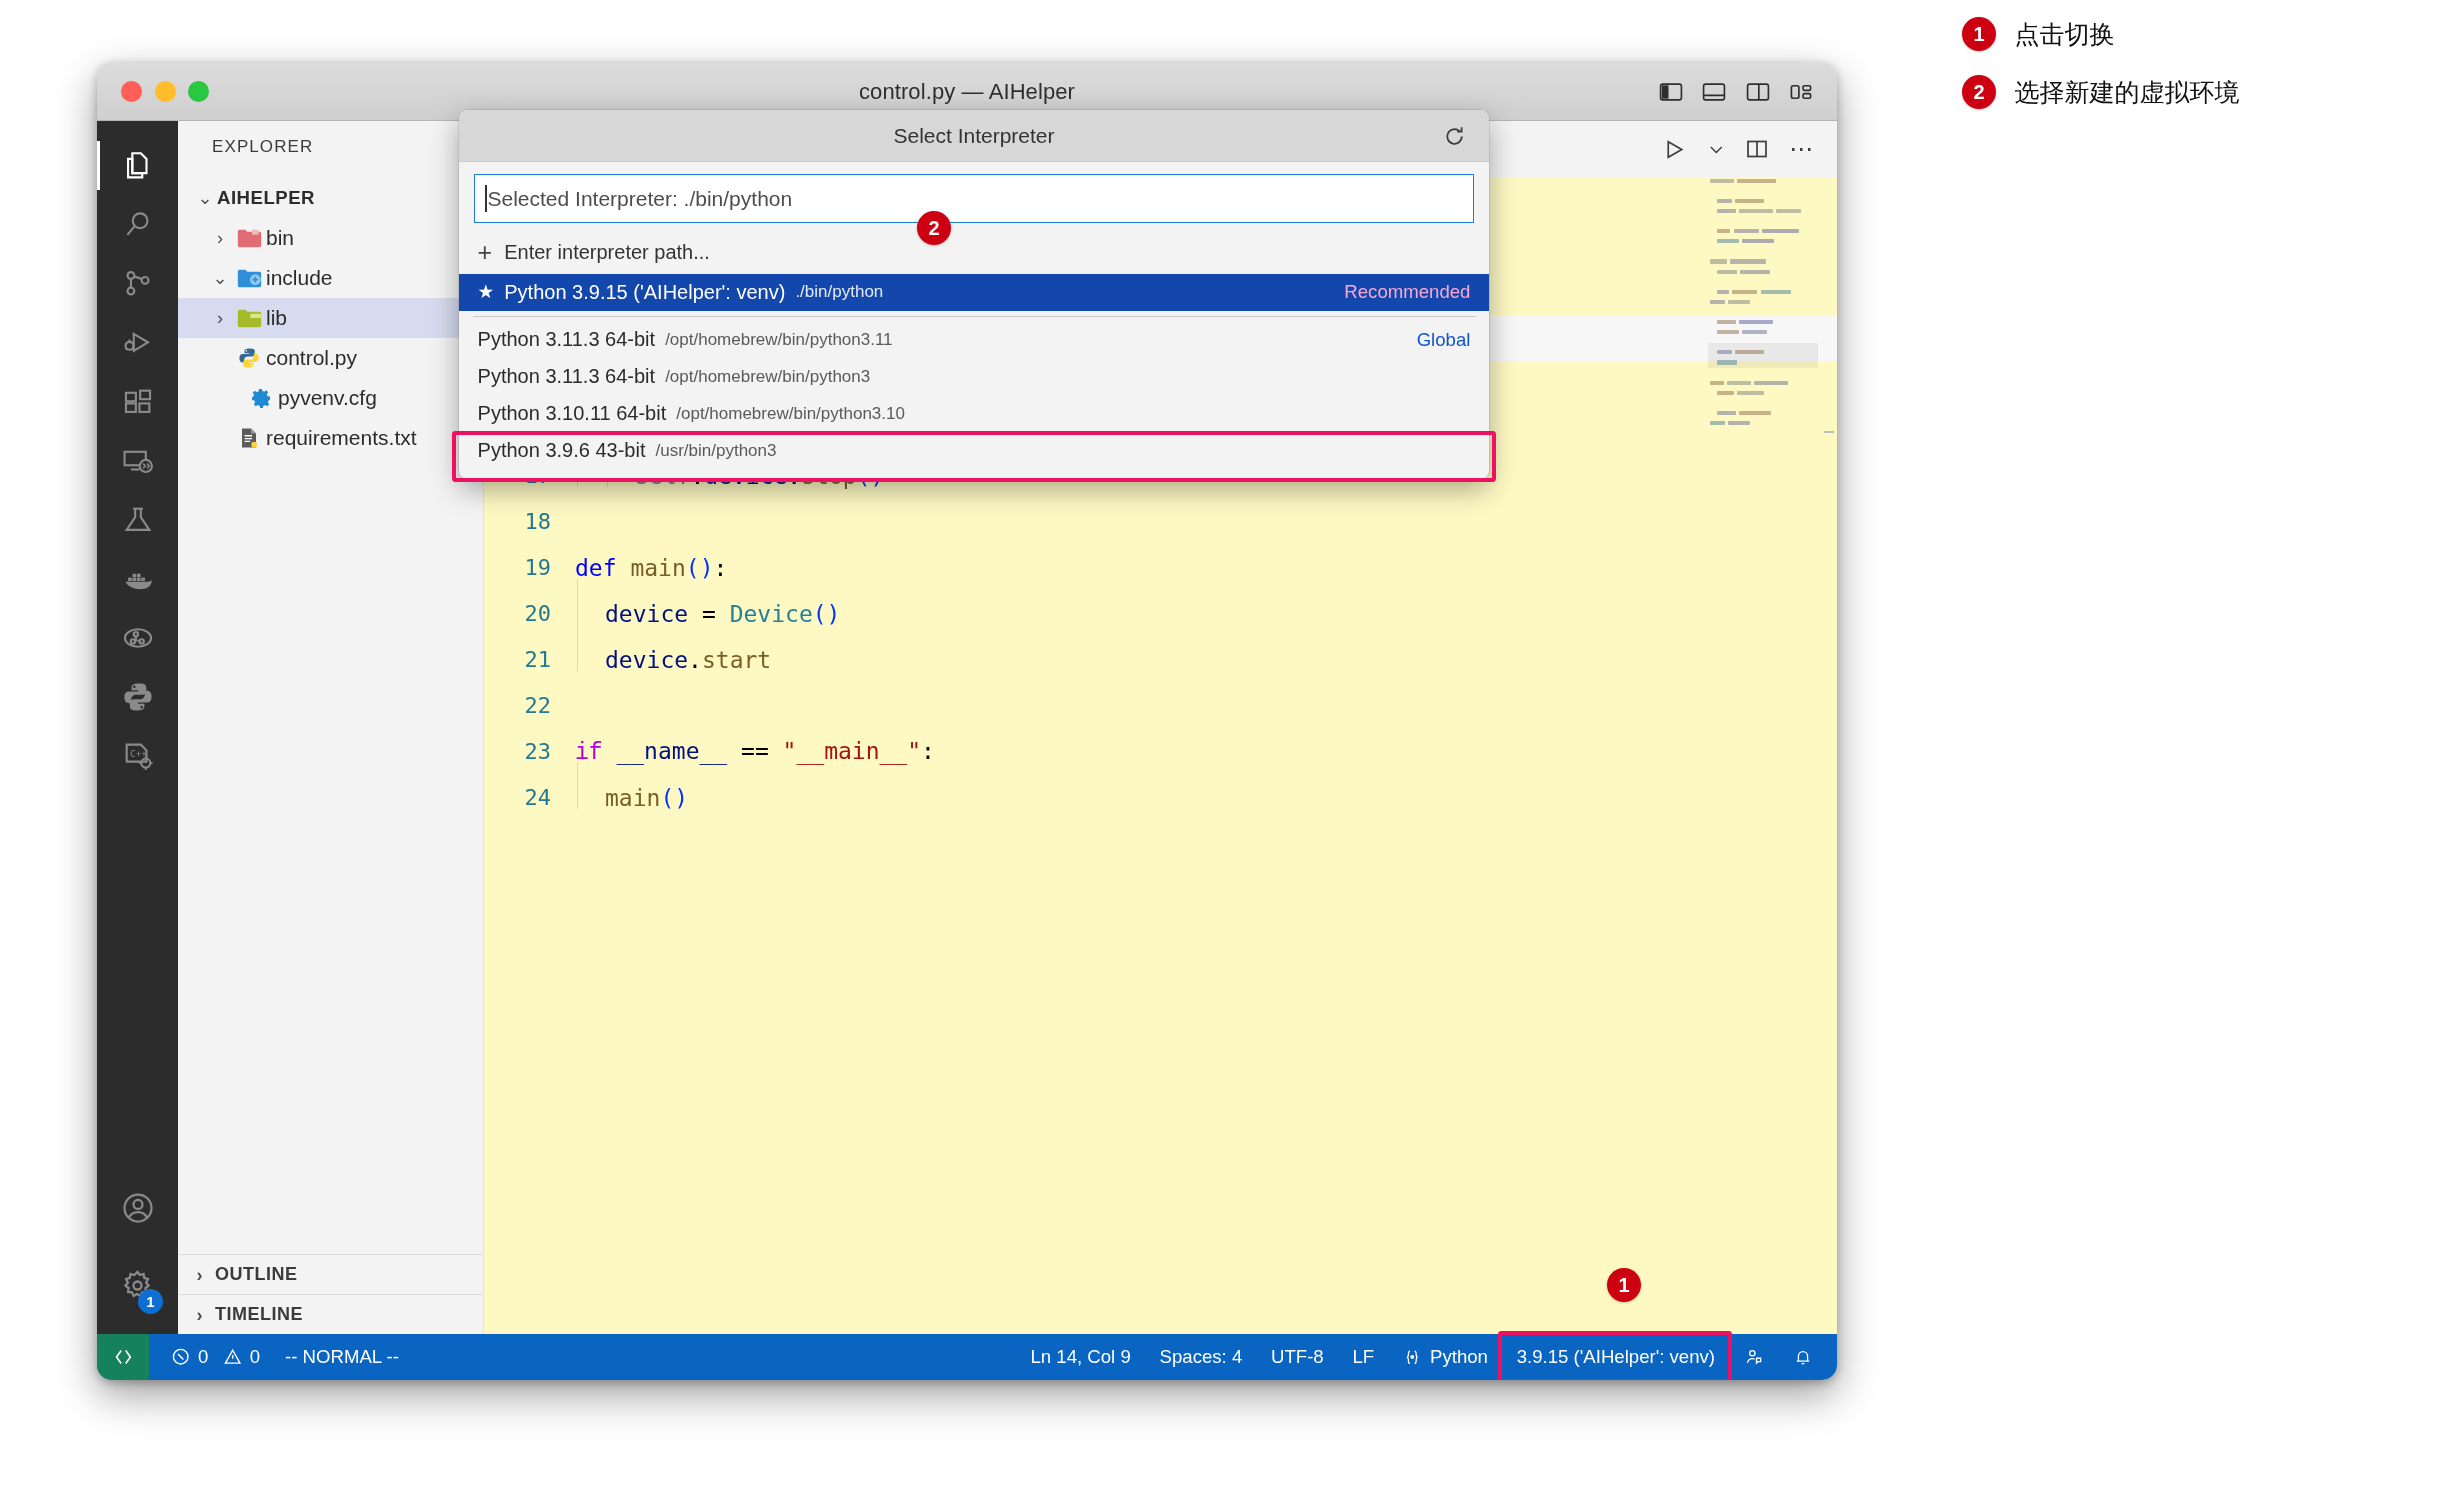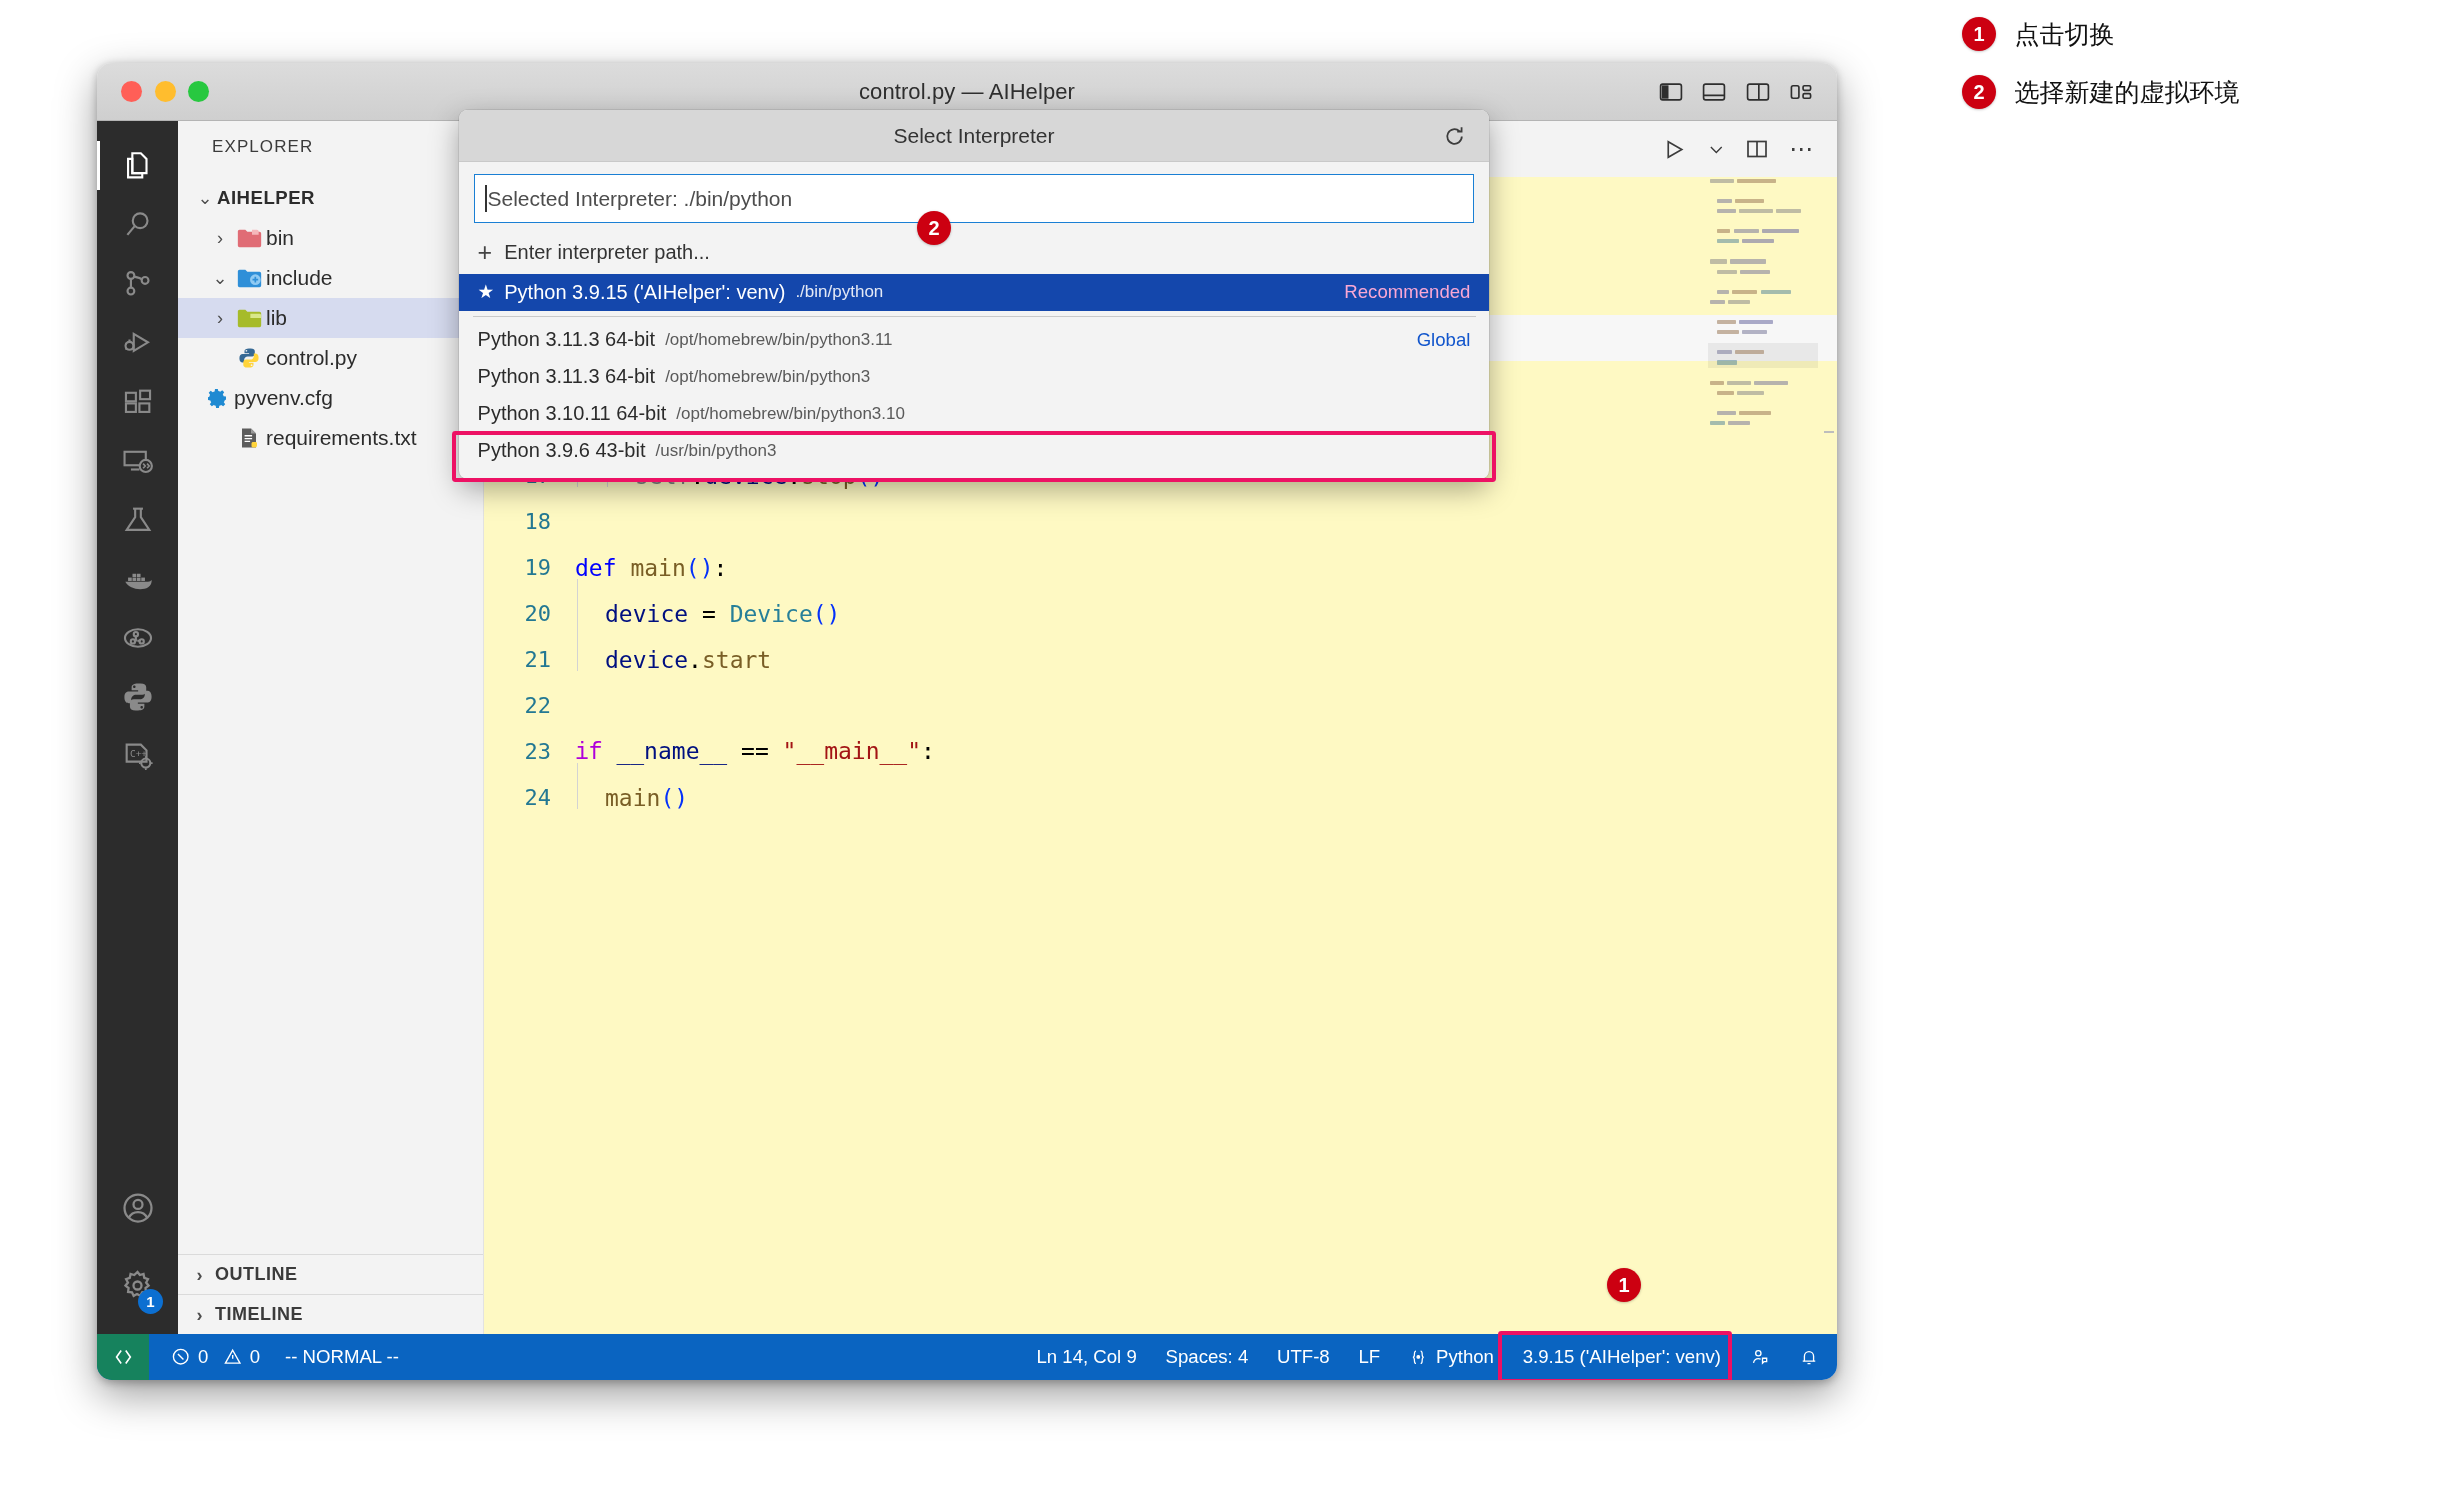--- a/index.html
+++ b/index.html
@@ -182,21 +182,21 @@
   #statusbar {
     height: 46px; flex: 0 0 46px; background: #0a64c1;
     display: flex; align-items: center; color: #ffffff; font-size: 18.6px;
     position: relative;
   }
   #remote-indicator {
     height: 46px; width: 52px; background: #16825d;
     display: flex; align-items: center; justify-content: center;
   }
   .sb-left { display: flex; align-items: center; gap: 25px; padding-left: 22px; }
-  .sb-right { margin-left: auto; display: flex; align-items: center; gap: 0; padding-right: 4px; }
+  .sb-right { margin-left: auto; display: flex; align-items: center; gap: 0; padding-right: 10px; }
   .sb-item { padding: 0 14.4px; display:flex; align-items:center; gap: 8.5px; height:46px; }
   .sb-prob { display:flex; align-items:center; gap: 7.6px; }
 
   
   #interp-status-box {
     position: absolute;
     border: 4.2px solid #ed1164;
     border-radius: 3.4px;
     pointer-events: none;
   }
@@ -476,21 +476,21 @@
         <div class="tree-row" style="padding-left:54px;">
           <span class="ico">
             <svg width="24" height="24" viewBox="0 0 24 24">
               <path d="M11.9 2.5c-2.6 0-4.4.9-4.4 2.6v2.2h4.6v.8H5.6c-1.7 0-3.2 1-3.2 4.1s1.4 4.2 3.2 4.2h1.6v-2.6c0-1.9 1.6-3.4 3.5-3.4h4.4c1.5 0 2.7-1.2 2.7-2.7V5.1c0-1.5-1.3-2.6-4-2.6zm-2.5 1.4c.5 0 .9.4.9.9s-.4.9-.9.9-.9-.4-.9-.9.4-.9.9-.9z" fill="#366994"></path>
               <path d="M12.1 21.5c2.6 0 4.4-.9 4.4-2.6v-2.2h-4.6v-.8h6.5c1.7 0 3.2-1 3.2-4.1s-1.4-4.2-3.2-4.2h-1.6v2.6c0 1.9-1.6 3.4-3.5 3.4H9c-1.5 0-2.7 1.2-2.7 2.7v2.6c0 1.5 1.3 2.6 4 2.6zm2.5-1.4c-.5 0-.9-.4-.9-.9s.4-.9.9-.9.9.4.9.9-.4.9-.9.9z" fill="#ffd43b"></path>
             </svg>
           </span>
           <span class="tree-label">control.py</span>
         </div>
 
-        <div class="tree-row" style="padding-left:22px;">
+        <div class="tree-row" style="padding-left:22px;margin-left:44px;">
           <span class="ico">
             <svg width="24" height="24" viewBox="0 0 24 24" fill="#1f8ad2">
               <path d="M12 8.2A3.8 3.8 0 1 0 12 15.8 3.8 3.8 0 0 0 12 8.2zm0 5.6a1.8 1.8 0 1 1 0-3.6 1.8 1.8 0 0 1 0 3.6z"></path>
               <path d="M21 13.4v-2.8l-2.4-.4a6.9 6.9 0 0 0-.8-1.9l1.4-2-2-2-2 1.4a6.9 6.9 0 0 0-1.9-.8L12.8 3h-2.8l-.4 2.4a6.9 6.9 0 0 0-1.9.8l-2-1.4-2 2 1.4 2a6.9 6.9 0 0 0-.8 1.9L3 11.2v2.8l2.4.4c.2.7.4 1.3.8 1.9l-1.4 2 2 2 2-1.4c.6.4 1.2.6 1.9.8l.4 2.4h2.8l.4-2.4c.7-.2 1.3-.4 1.9-.8l2 1.4 2-2-1.4-2c.4-.6.6-1.2.8-1.9z"></path>
             </svg>
           </span>
           <span class="tree-label">pyvenv.cfg</span>
         </div>
 
         <div class="tree-row" style="padding-left:54px;">

